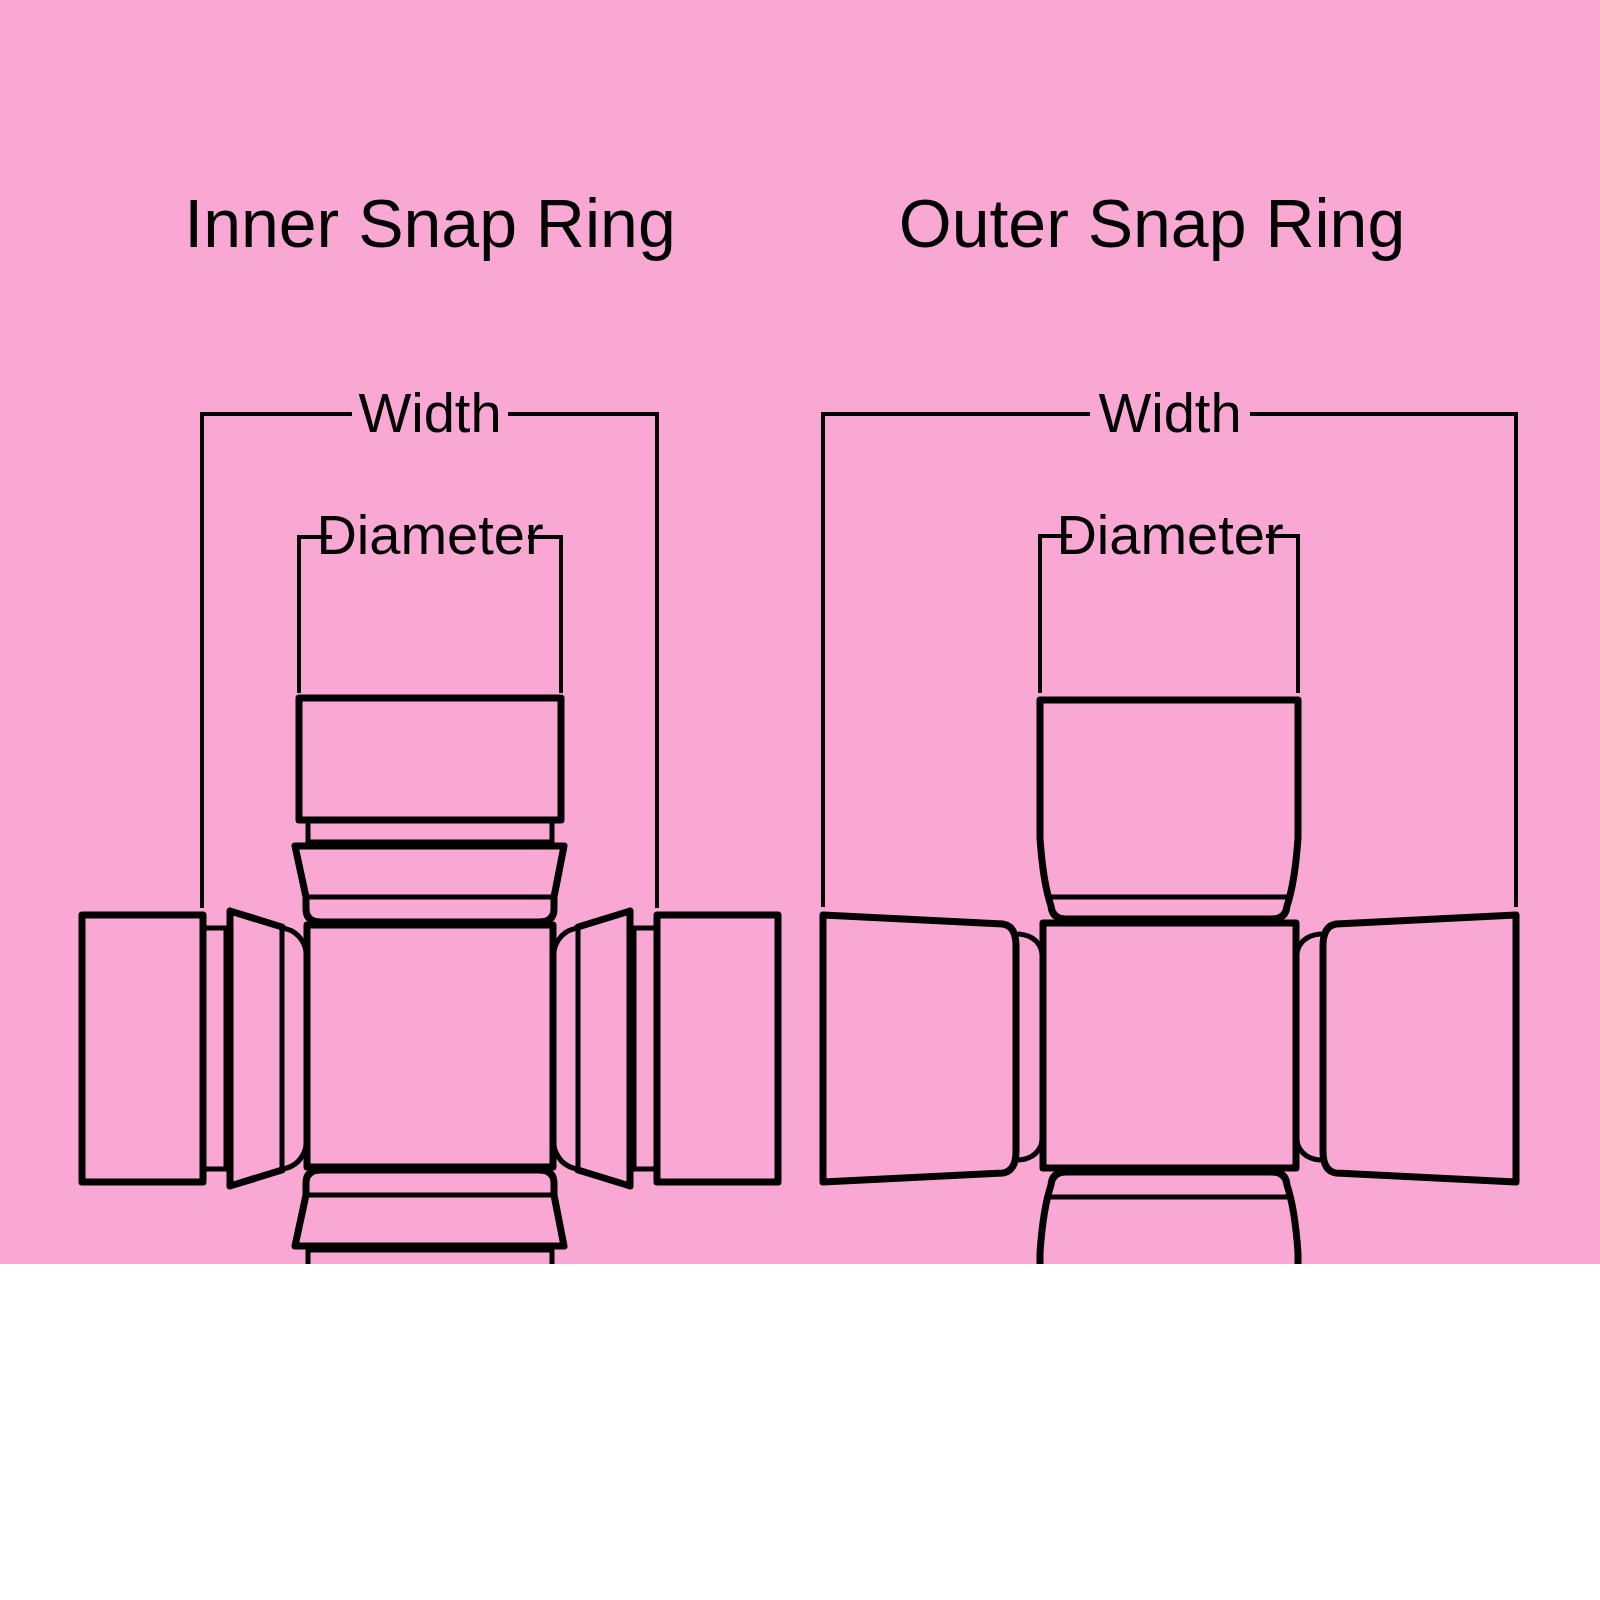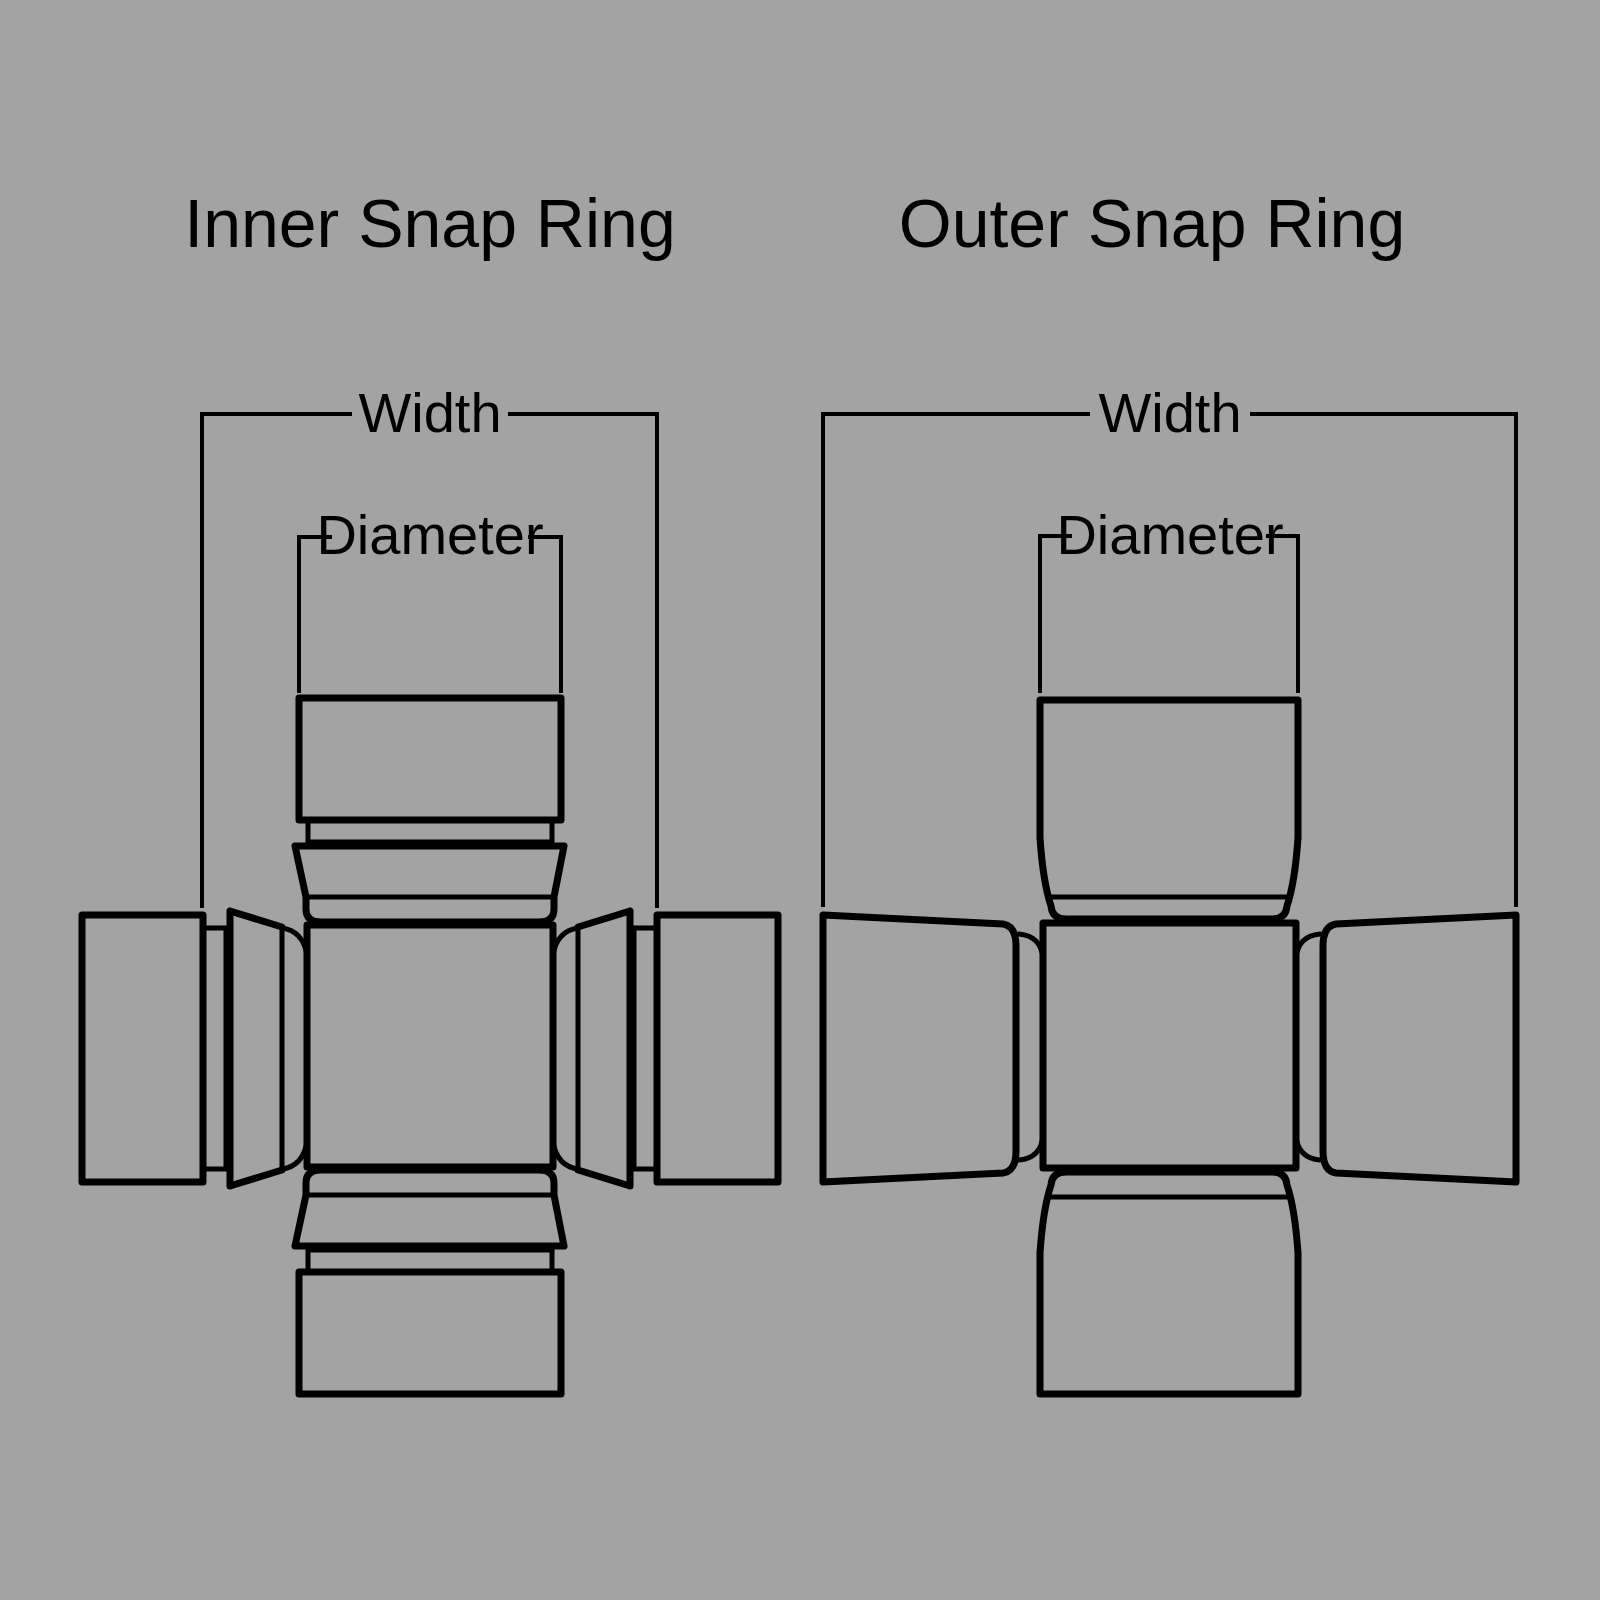--- a/index.html
+++ b/index.html
@@ -3,22 +3,22 @@
 <meta charset="utf-8">
 <style>
   html, body {
     margin: 0;
     padding: 0;
     background: #ffffff;
   }
   .canvas {
     position: relative;
     width: 1600px;
-    height: 1600px;
-    background: #a3a3a3;
+    height: 1264px;
+    background: #f9a8d4;
     overflow: hidden;
   }
   svg {
     display: block;
     width: 1600px;
     height: 1600px;
   }
   .part {
     fill: none;
     stroke: #000000;

